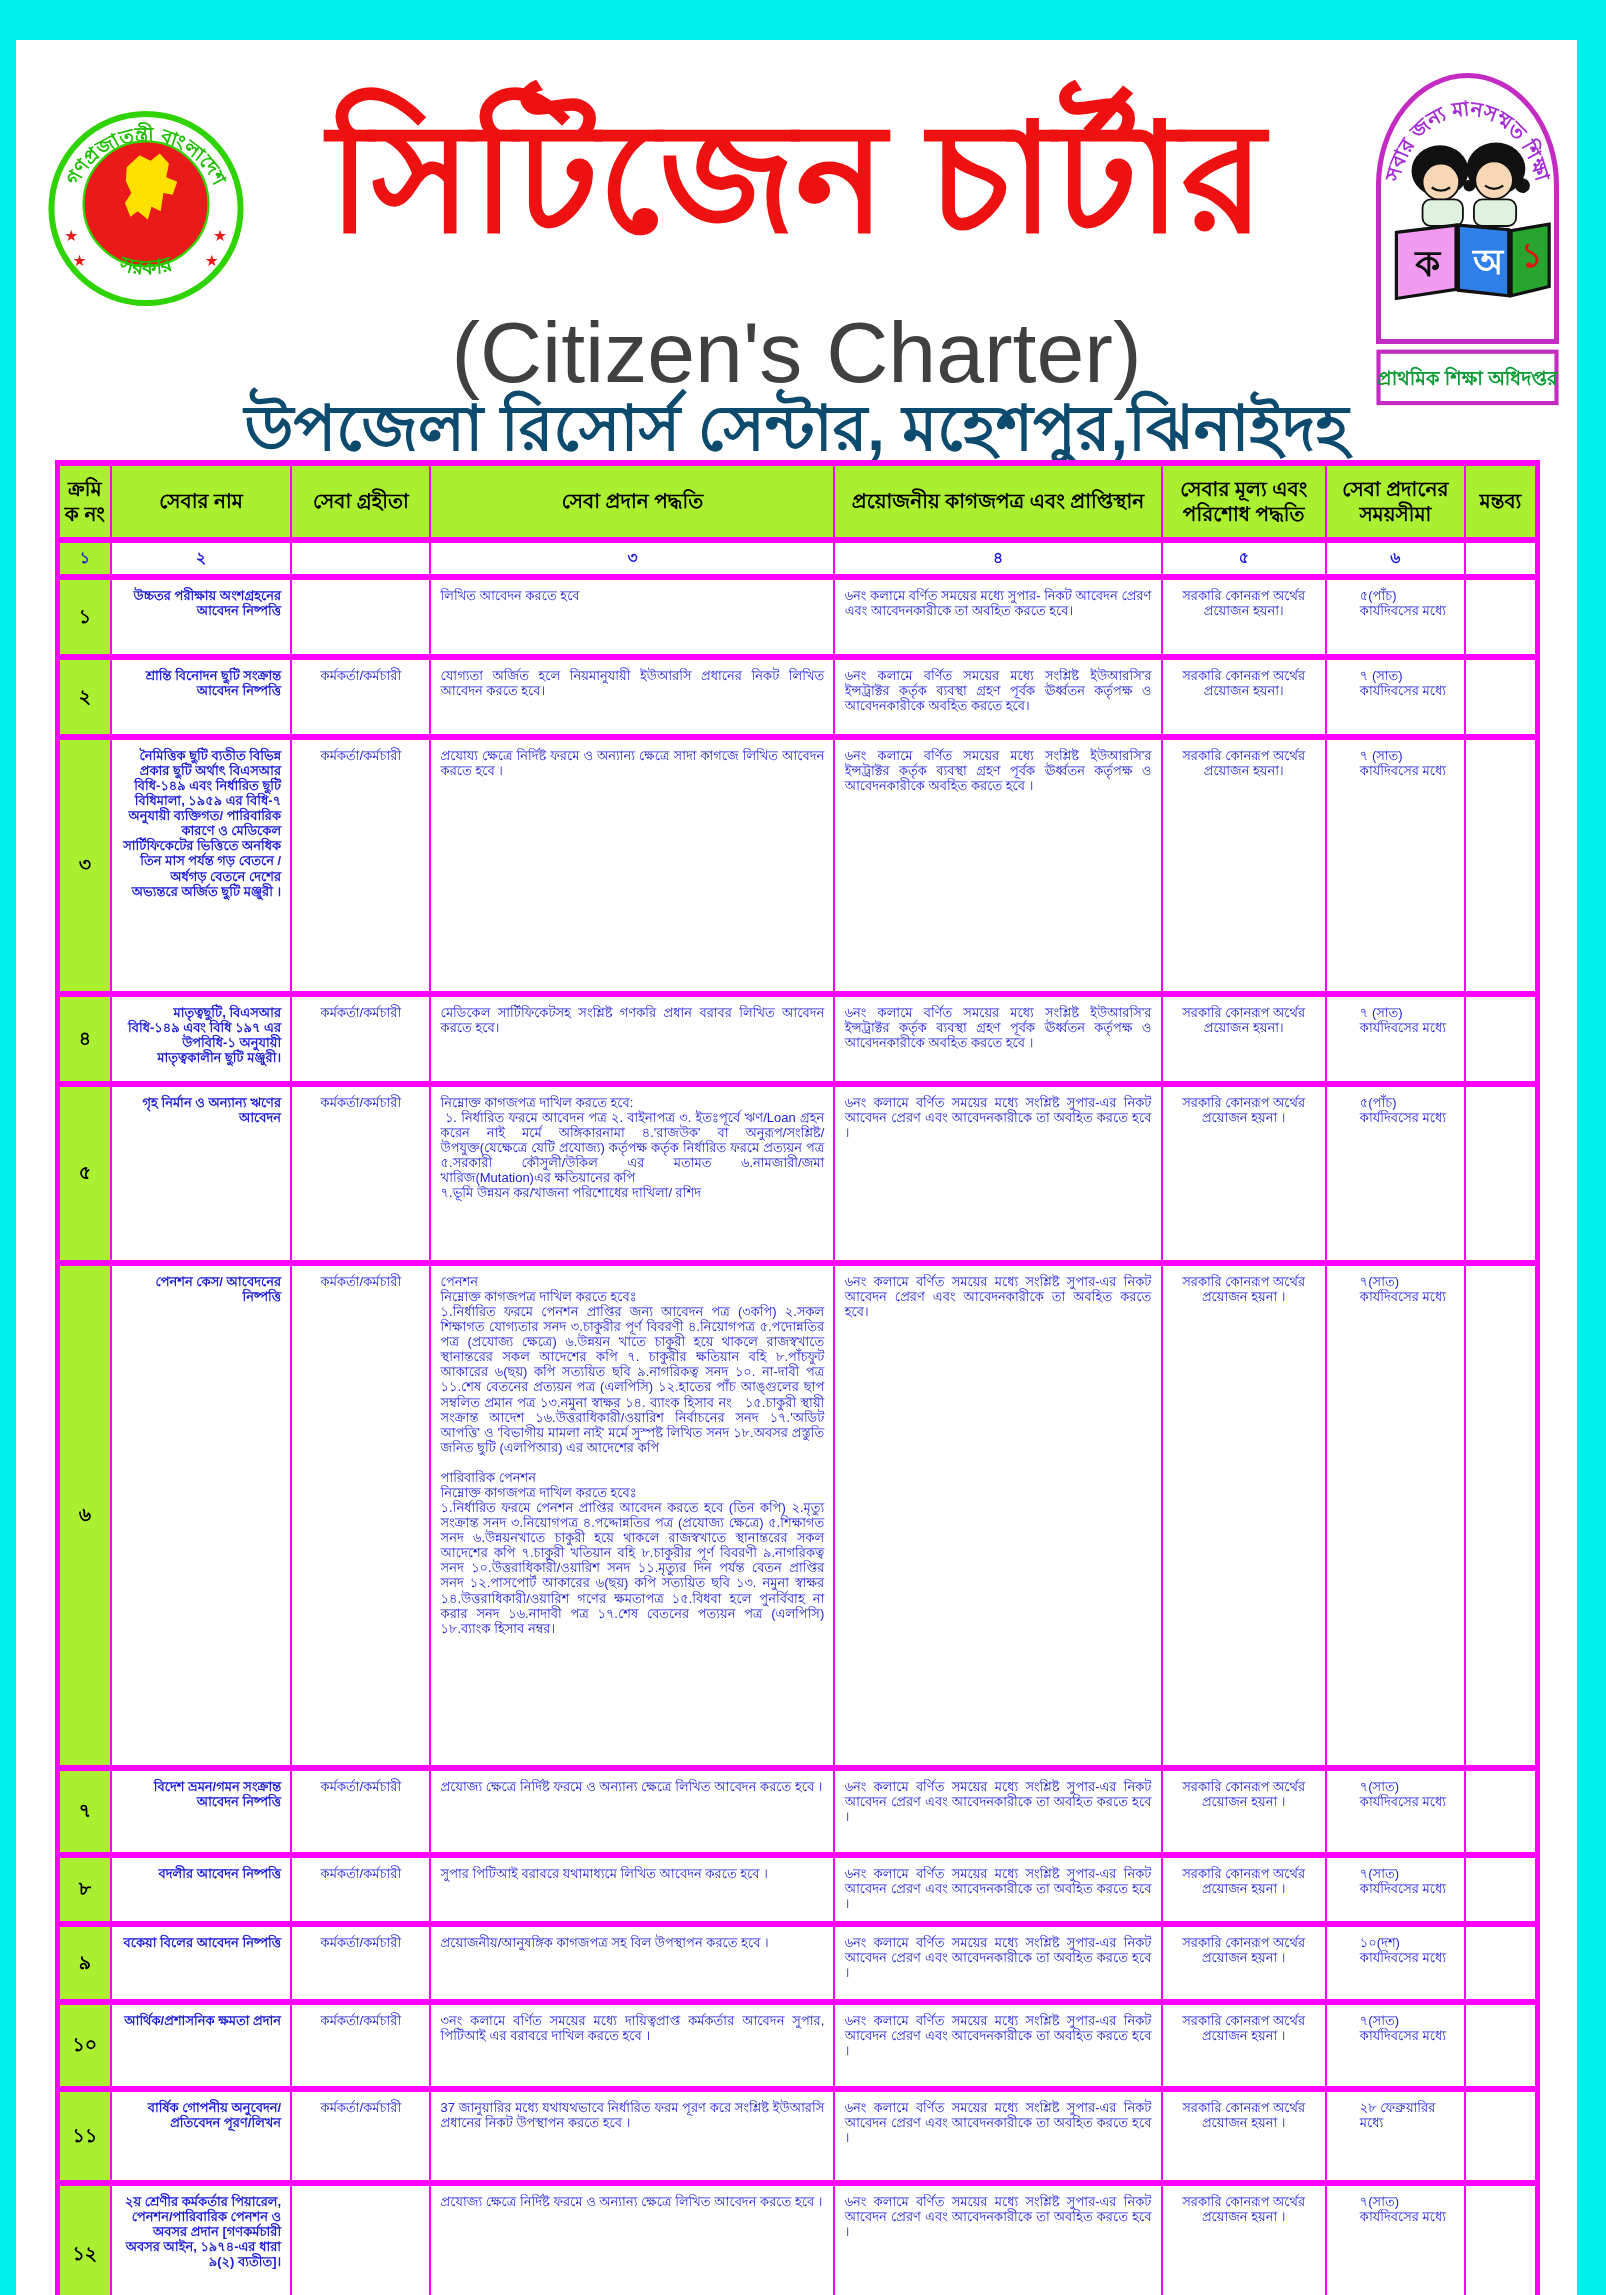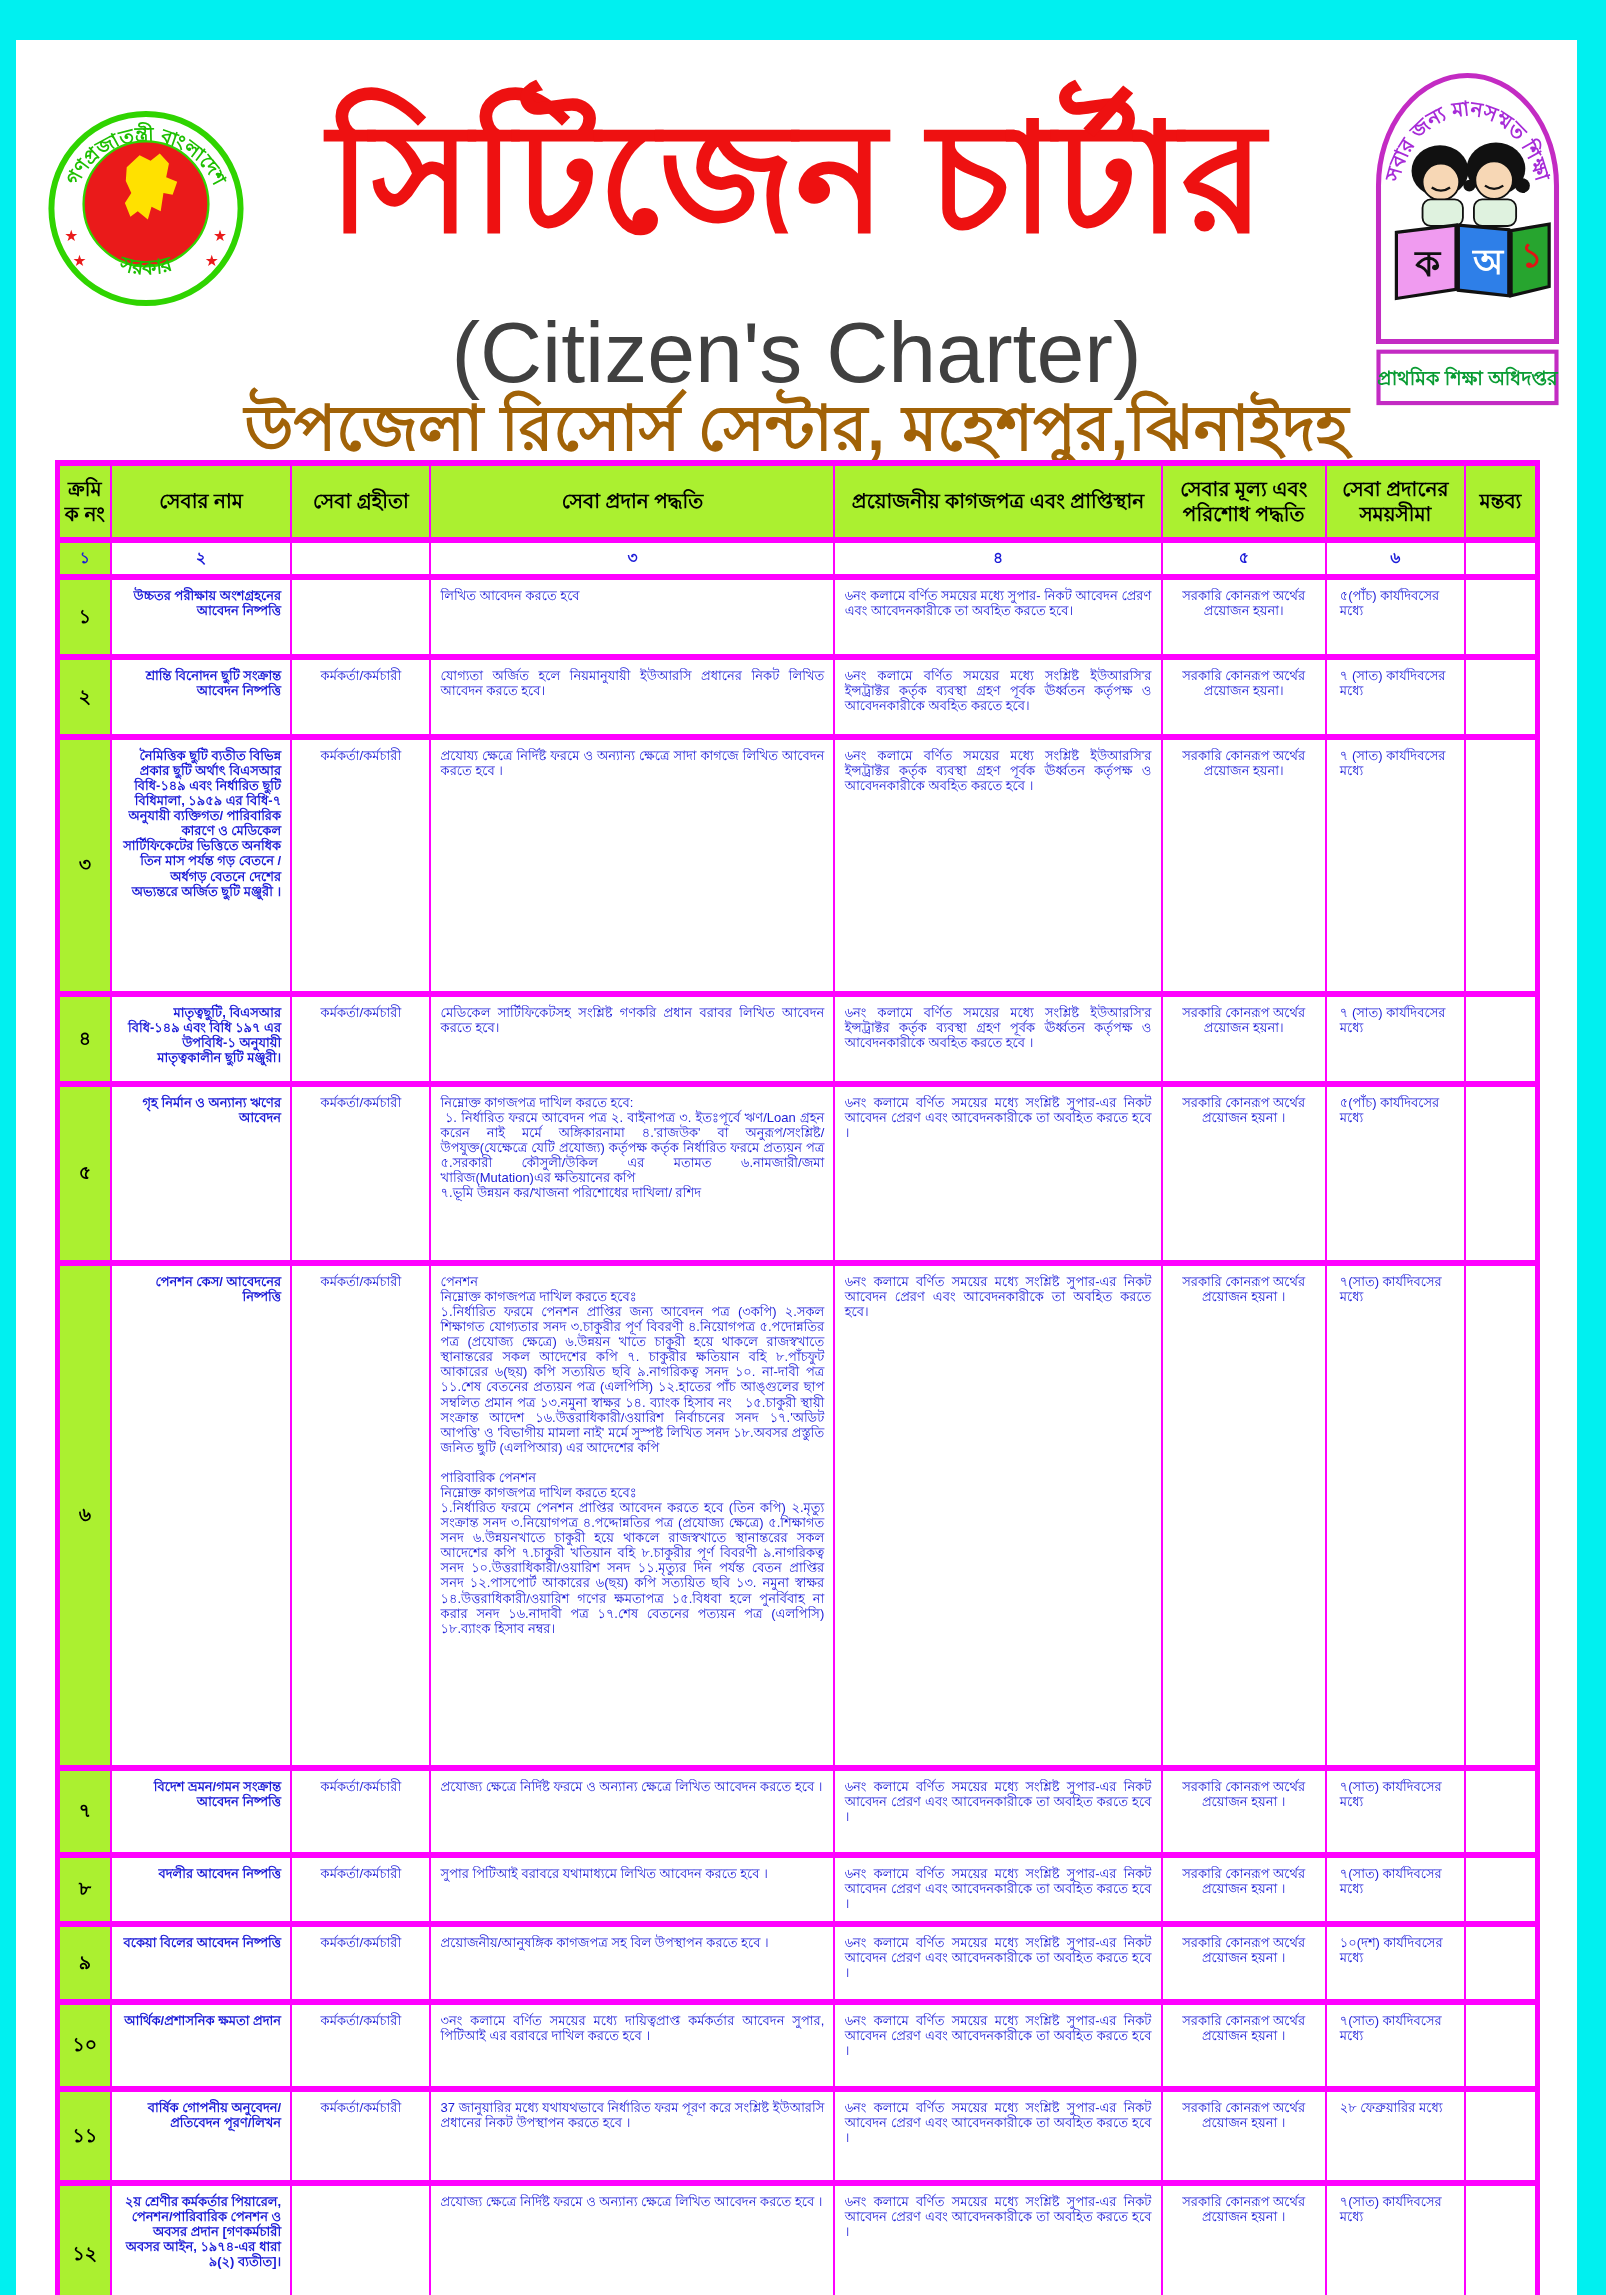--- a/index.html
+++ b/index.html
@@ -6,21 +6,21 @@
   body{font-family:"Liberation Sans","DejaVu Sans",sans-serif;}
   .page{position:relative;width:1607px;height:2709px;background:#00F0F0;overflow:hidden;}
   .sheet{position:absolute;left:16px;top:40px;width:1561px;height:2641px;background:#ffffff;overflow:hidden;}
 
   
   .title-red{position:absolute;left:207px;right:207px;top:4.6px;height:266px;
     text-align:center;font-size:152px;font-weight:bold;color:#EE1111;line-height:266px;white-space:nowrap;}
   .title-en{position:absolute;left:138px;right:138px;top:257px;height:110px;
     text-align:center;font-size:86px;font-weight:normal;color:#404040;line-height:110px;white-space:nowrap;}
   .title-sub{position:absolute;left:55px;right:55px;top:354px;height:69px;
-    text-align:center;font-size:63px;font-weight:bold;color:#a16207;line-height:69px;white-space:nowrap;}
+    text-align:center;font-size:63px;font-weight:bold;color:#0c4a6e;line-height:69px;white-space:nowrap;}
 
   .seal{position:absolute;left:28.5px;top:16.5px;}
   .dpe{position:absolute;left:1355px;top:8.3px;}
 
   
   table.charter{border-collapse:collapse;table-layout:fixed;position:absolute;left:39px;top:420px;
     width:1485px;background:#fff;border:5.5px solid #FF00FF;}
   .charter th,.charter td{border-left:2.3px solid #FF00FF;border-right:2.3px solid #FF00FF;
     border-top:6.4px solid #FF00FF;border-bottom:6.4px solid #FF00FF;
     vertical-align:top;padding:8.3px 9.2px;color:#1B1BD8;font-size:13px;line-height:1.16;word-wrap:break-word;}
@@ -28,21 +28,21 @@
     text-align:center;vertical-align:middle;padding:5.5px 3.7px;height:60px;}
   .charter tr.numrow td{height:27px;text-align:center;font-weight:bold;font-size:15.6px;
     vertical-align:middle;padding:1.8px;}
   .charter tr.numrow td.sl{background:#ABF030;}
   .charter td.c-sl{background:#ABF030;color:#000;font-weight:bold;font-size:19px;
     text-align:center;vertical-align:middle;}
   .charter td.c-name{text-align:right;font-weight:bold;}
   .charter td.c-recipient{text-align:center;}
   .charter td.c-method,.charter td.c-documents{text-align:justify;white-space:pre-wrap;}
   .charter td.c-cost{text-align:center;}
-  .charter td.c-time{text-align:left;padding-left:13px;}
+  .charter td.c-time{text-align:left;padding-left:33px;}
 </style>
 </head>
 <body>
 
 <div class="page">
   <div class="sheet">
 
     <svg class="seal" width="202" height="303" viewBox="0 0 440 660">
       <circle cx="220" cy="330" r="206" fill="#ffffff" stroke="#2FD400" stroke-width="13"></circle>
       <defs>

